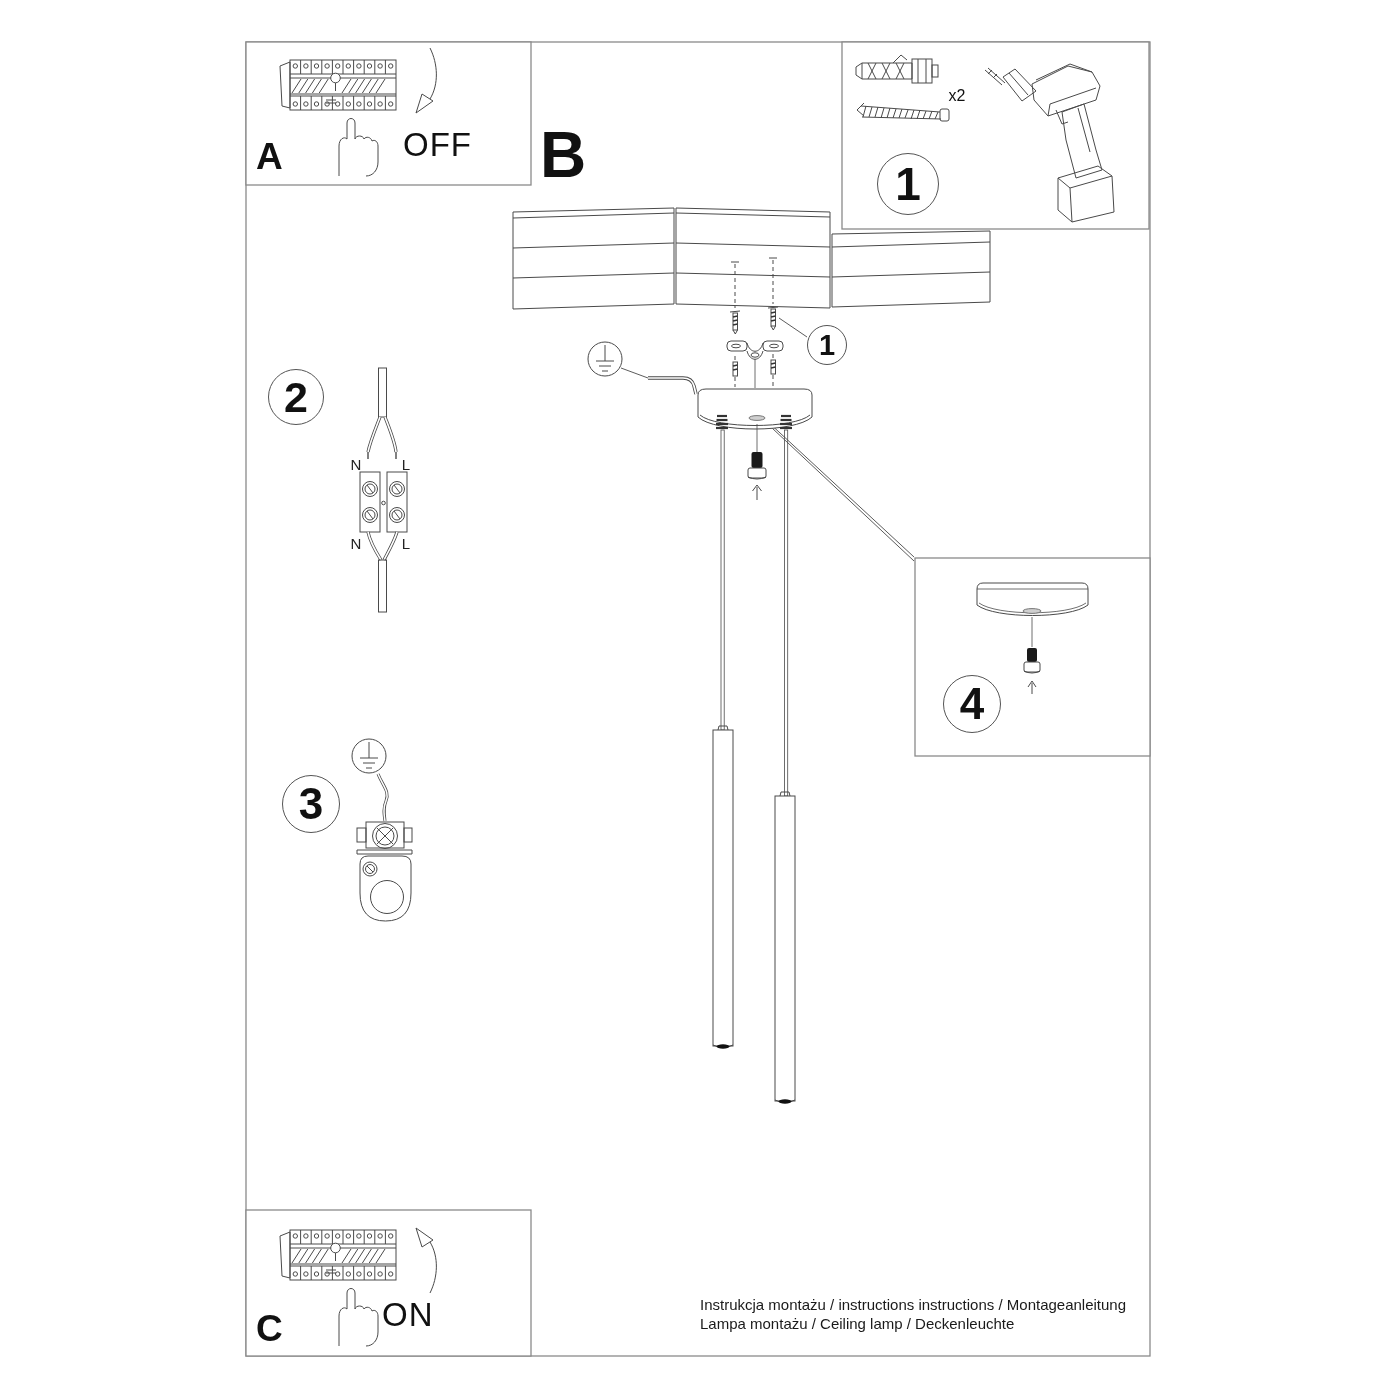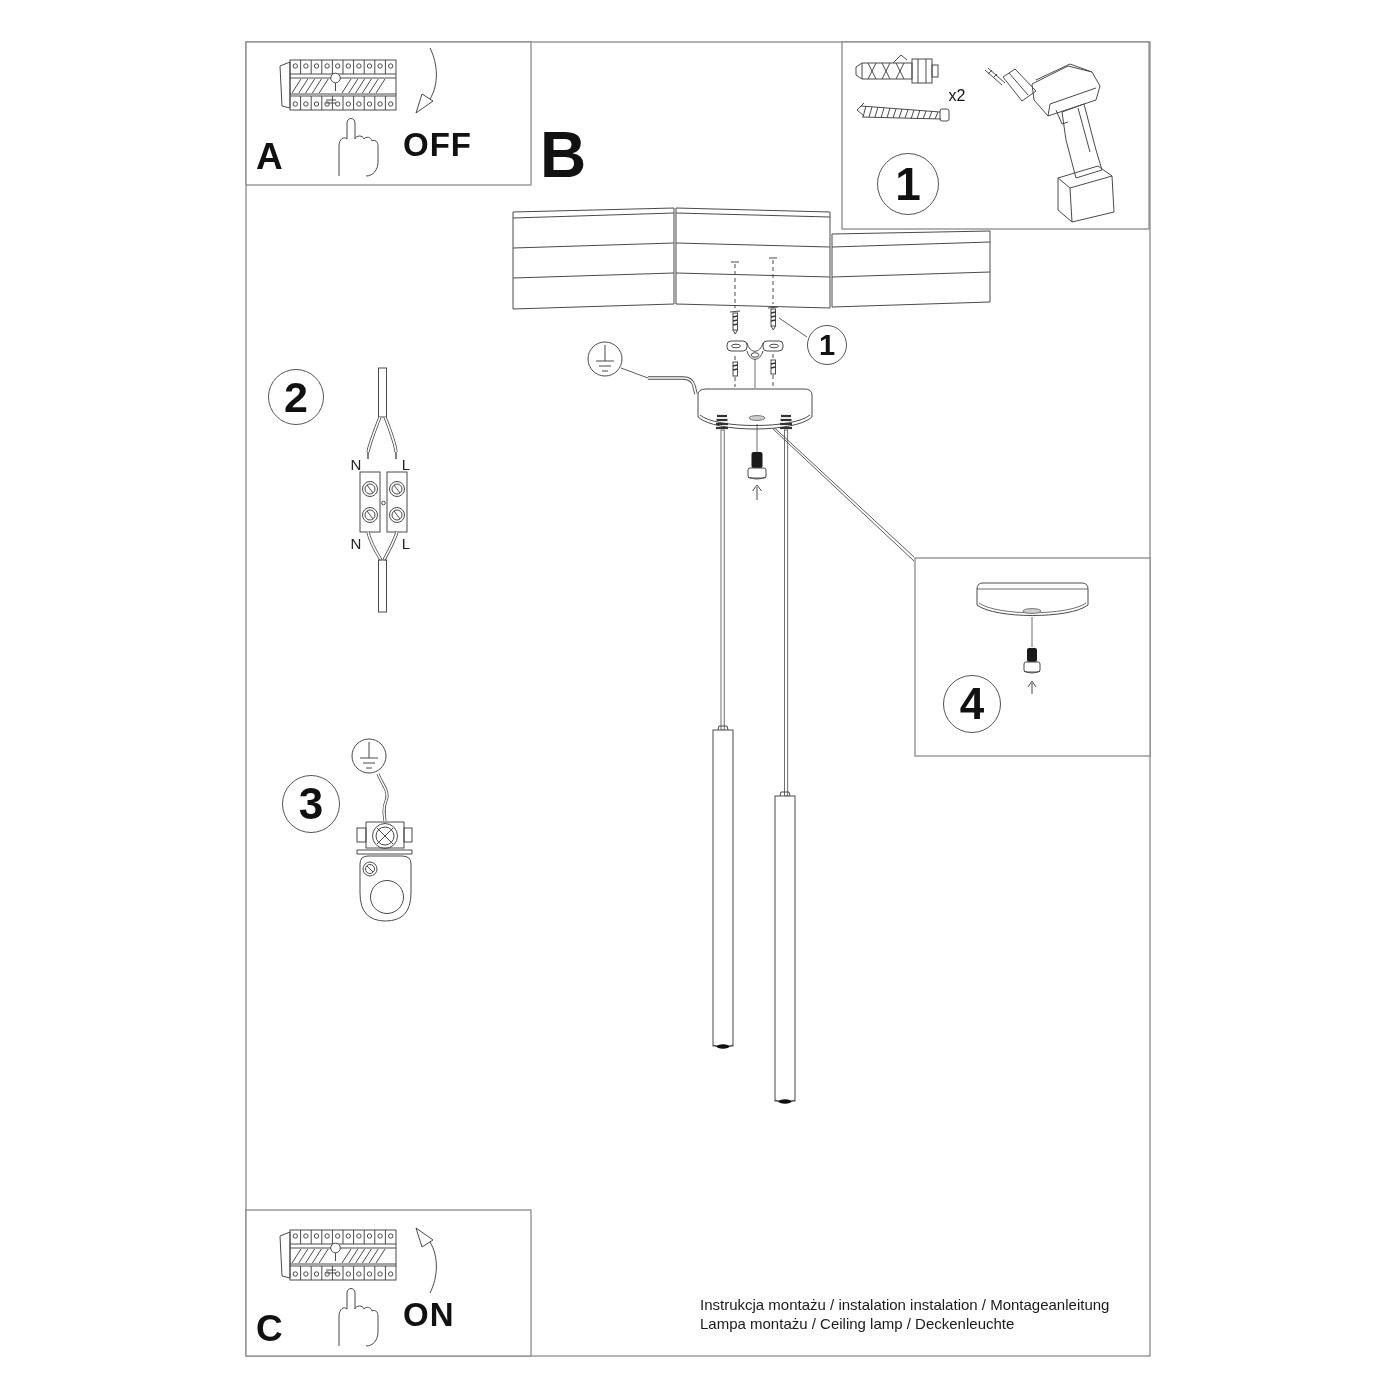--- a/index.html
+++ b/index.html
@@ -1,21 +1,21 @@
 <!DOCTYPE html>
 <html><head>
 <meta charset="utf-8">
 <style>
   html,body{margin:0;padding:0;background:#ffffff;}
   #page{position:relative;width:1400px;height:1400px;background:#ffffff;overflow:hidden;
         font-family:"Liberation Sans", sans-serif;color:#111;}
   #art{position:absolute;left:0;top:0;}
   .txt{position:absolute;white-space:nowrap;color:#111;}
   .big-letter{font-weight:700;}
-  .switch-word{font-weight:700;letter-spacing:1px;}
+  .switch-word{font-weight:400;letter-spacing:1px;}
   .num-circle{position:absolute;border:1.4px solid #555;border-radius:50%;
               background:#fff;display:flex;align-items:center;justify-content:center;
               font-weight:700;color:#111;box-sizing:border-box;}
   .wire-label{position:absolute;transform:translate(-50%,-50%);font-size:15px;color:#222;}
   .center-x{transform:translateX(-50%);}
   .footer-line{position:absolute;left:700px;font-size:15px;color:#1a1a1a;}
 </style>
 </head>
 <body>
 
@@ -378,30 +378,30 @@
       <line x1="1032" y1="694" x2="1032" y2="683"></line>
       <path d="M1028,687 L1032,681 L1036,687"></path>
     </g>
   </g>
 </svg>
 
 <div class="txt big-letter" style="left:256px;top:136px;font-size:37px;">A</div>
 <div class="txt switch-word" style="left:403px;top:126px;font-size:33px;">OFF</div>
 <div class="txt big-letter" style="left:540px;top:118px;font-size:64px;">B</div>
 <div class="txt big-letter" style="left:256px;top:1308px;font-size:37px;">C</div>
-<div class="txt switch-word" style="left:403px;top:1296px;font-size:33px;">ON</div>
+<div class="txt switch-word" style="left:382px;top:1296px;font-size:33px;">ON</div>
 <div class="txt center-x" style="left:909px;top:87px;font-size:16px;margin-left:48px;">x2</div>
 
 <div class="num-circle" style="left:877px;top:153px;width:62px;height:62px;font-size:46px;">1</div>
 <div class="num-circle" style="left:807px;top:325px;width:40px;height:40px;font-size:29px;">1</div>
 <div class="num-circle" style="left:268px;top:369px;width:56px;height:56px;font-size:43px;">2</div>
 <div class="num-circle" style="left:282px;top:775px;width:58px;height:58px;font-size:44px;">3</div>
 <div class="num-circle" style="left:943px;top:675px;width:58px;height:58px;font-size:44px;">4</div>
 
 <span class="wire-label" style="left:356px;top:464px;">N</span>
 <span class="wire-label" style="left:406px;top:464px;">L</span>
 <span class="wire-label" style="left:356px;top:543px;">N</span>
 <span class="wire-label" style="left:406px;top:543px;">L</span>
 
-<div class="footer-line" style="top:1296px;">Instrukcja montażu / instalation instalation / Montageanleitung</div>
+<div class="footer-line" style="top:1296px;">Instrukcja montażu / instructions instructions / Montageanleitung</div>
 <div class="footer-line" style="top:1315px;">Lampa montażu / Ceiling lamp / Deckenleuchte</div>
 
 </div>
 
 </body></html>

